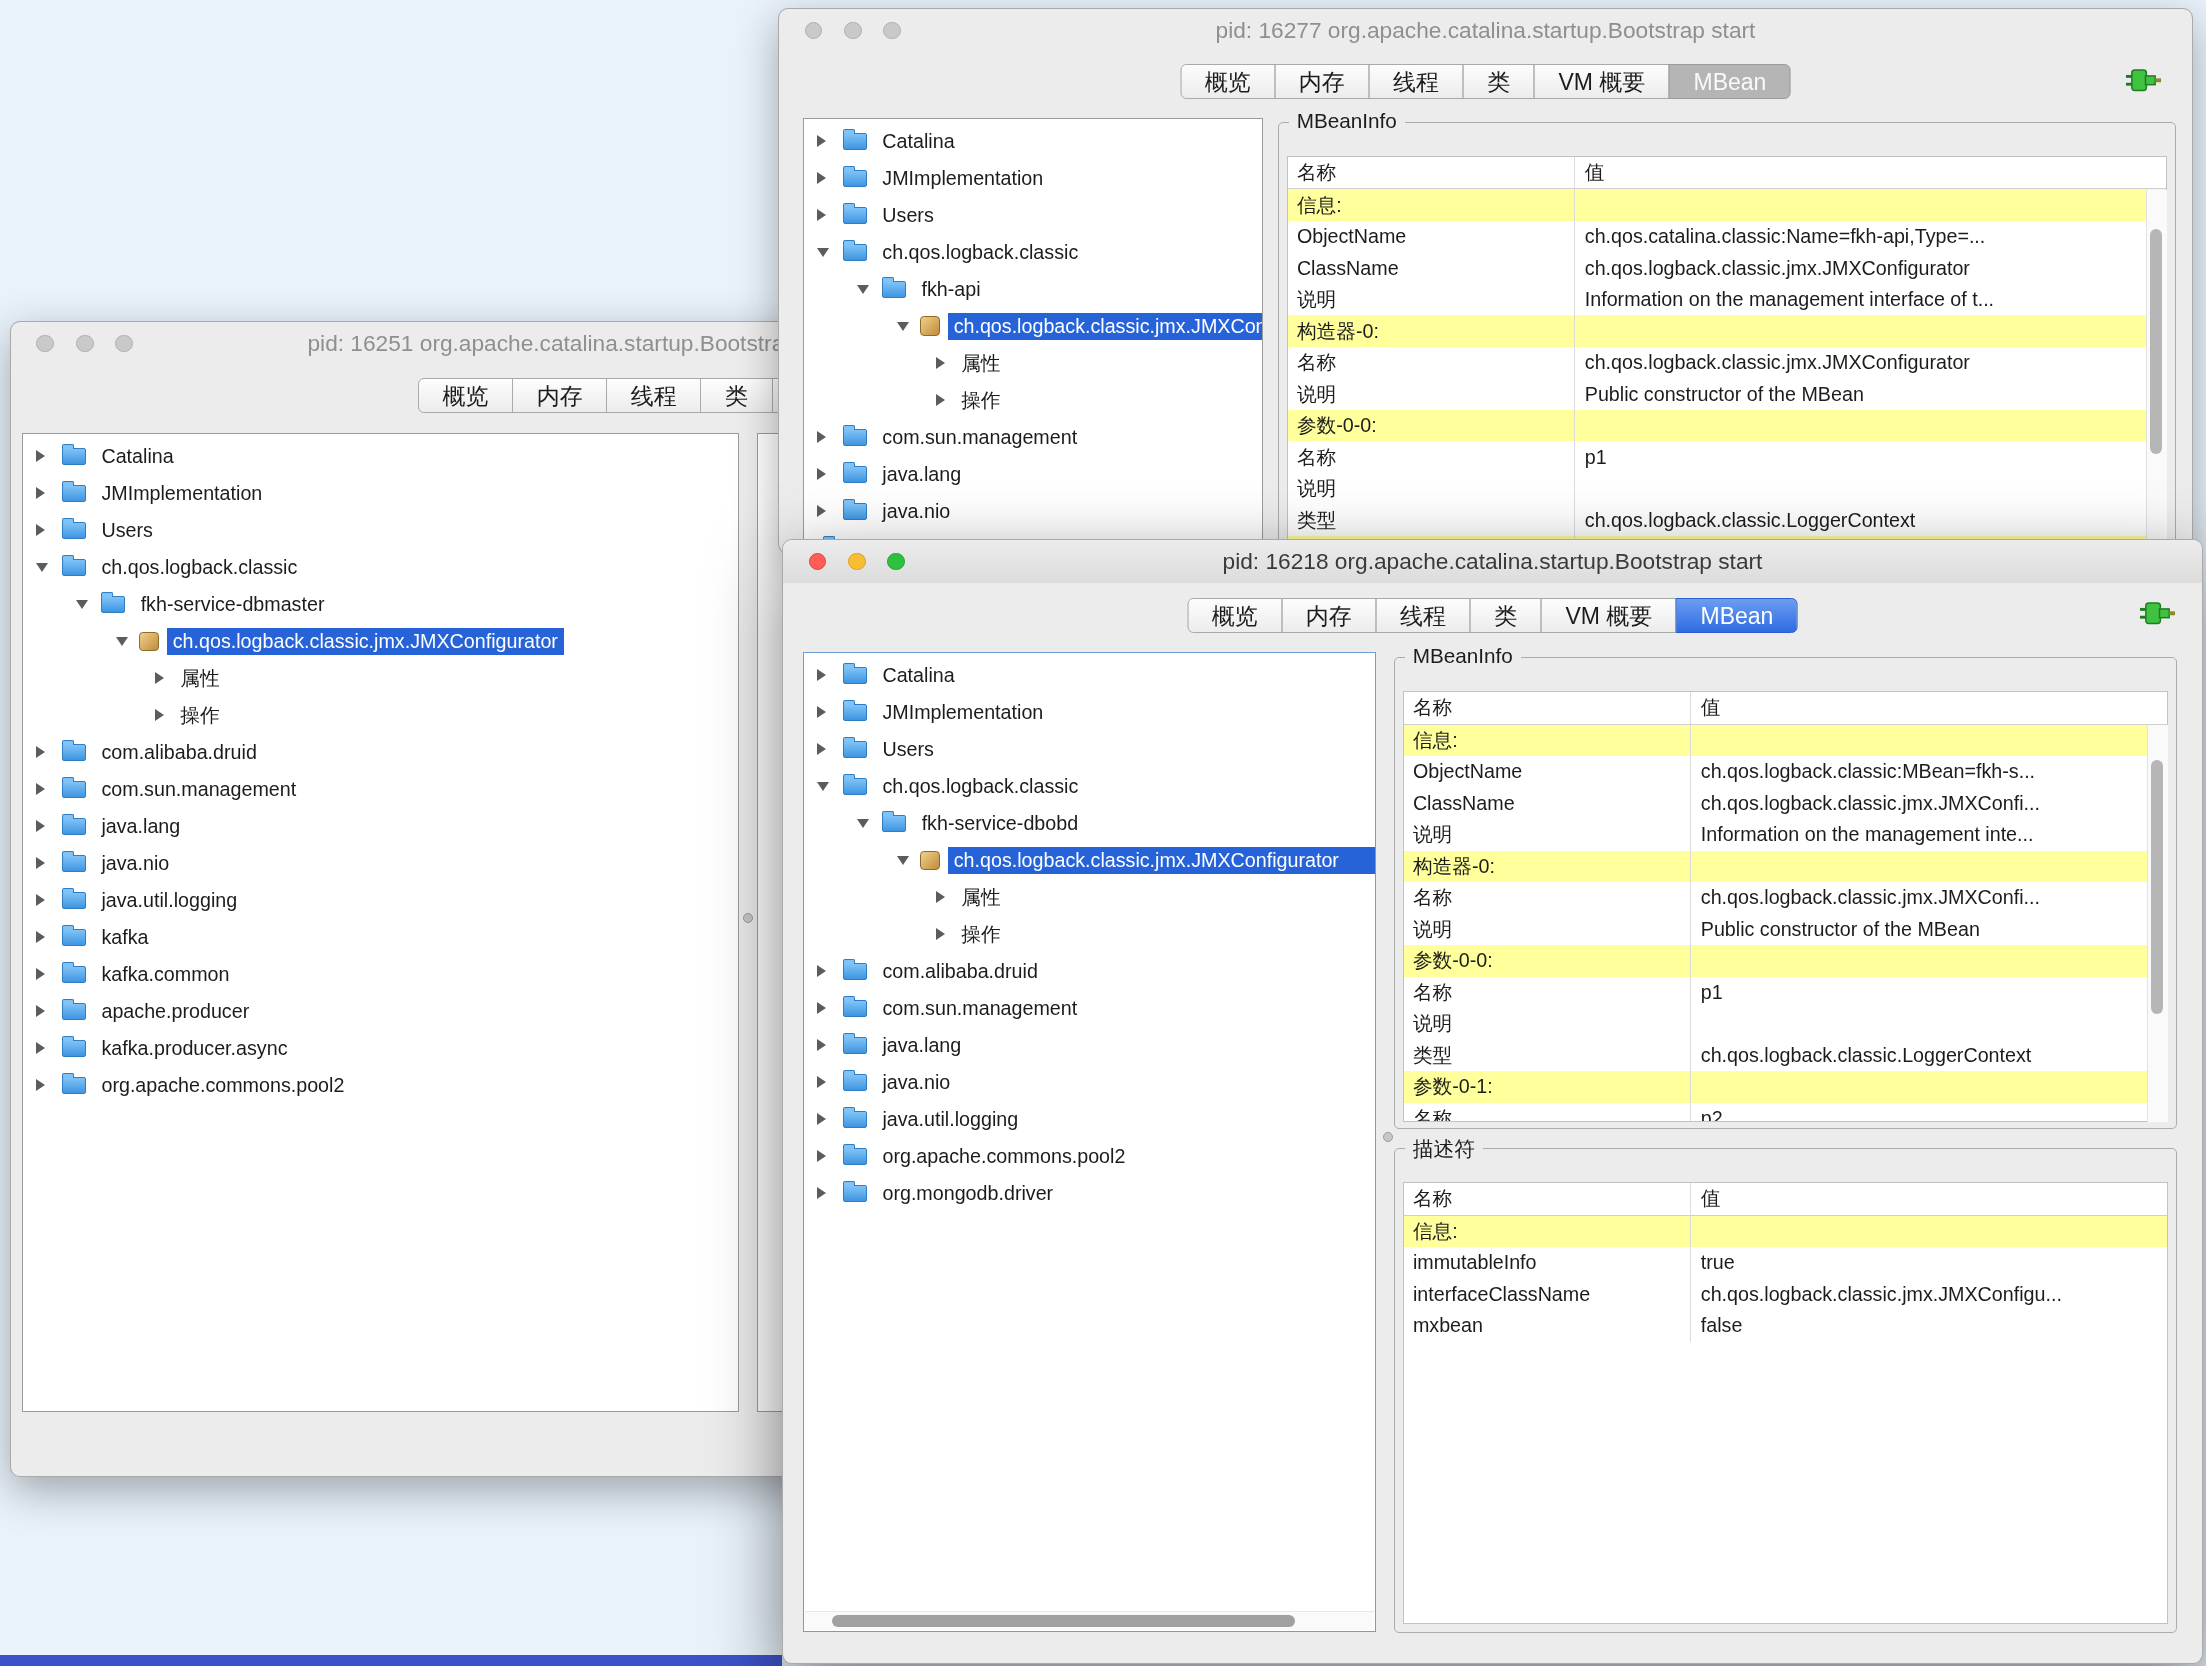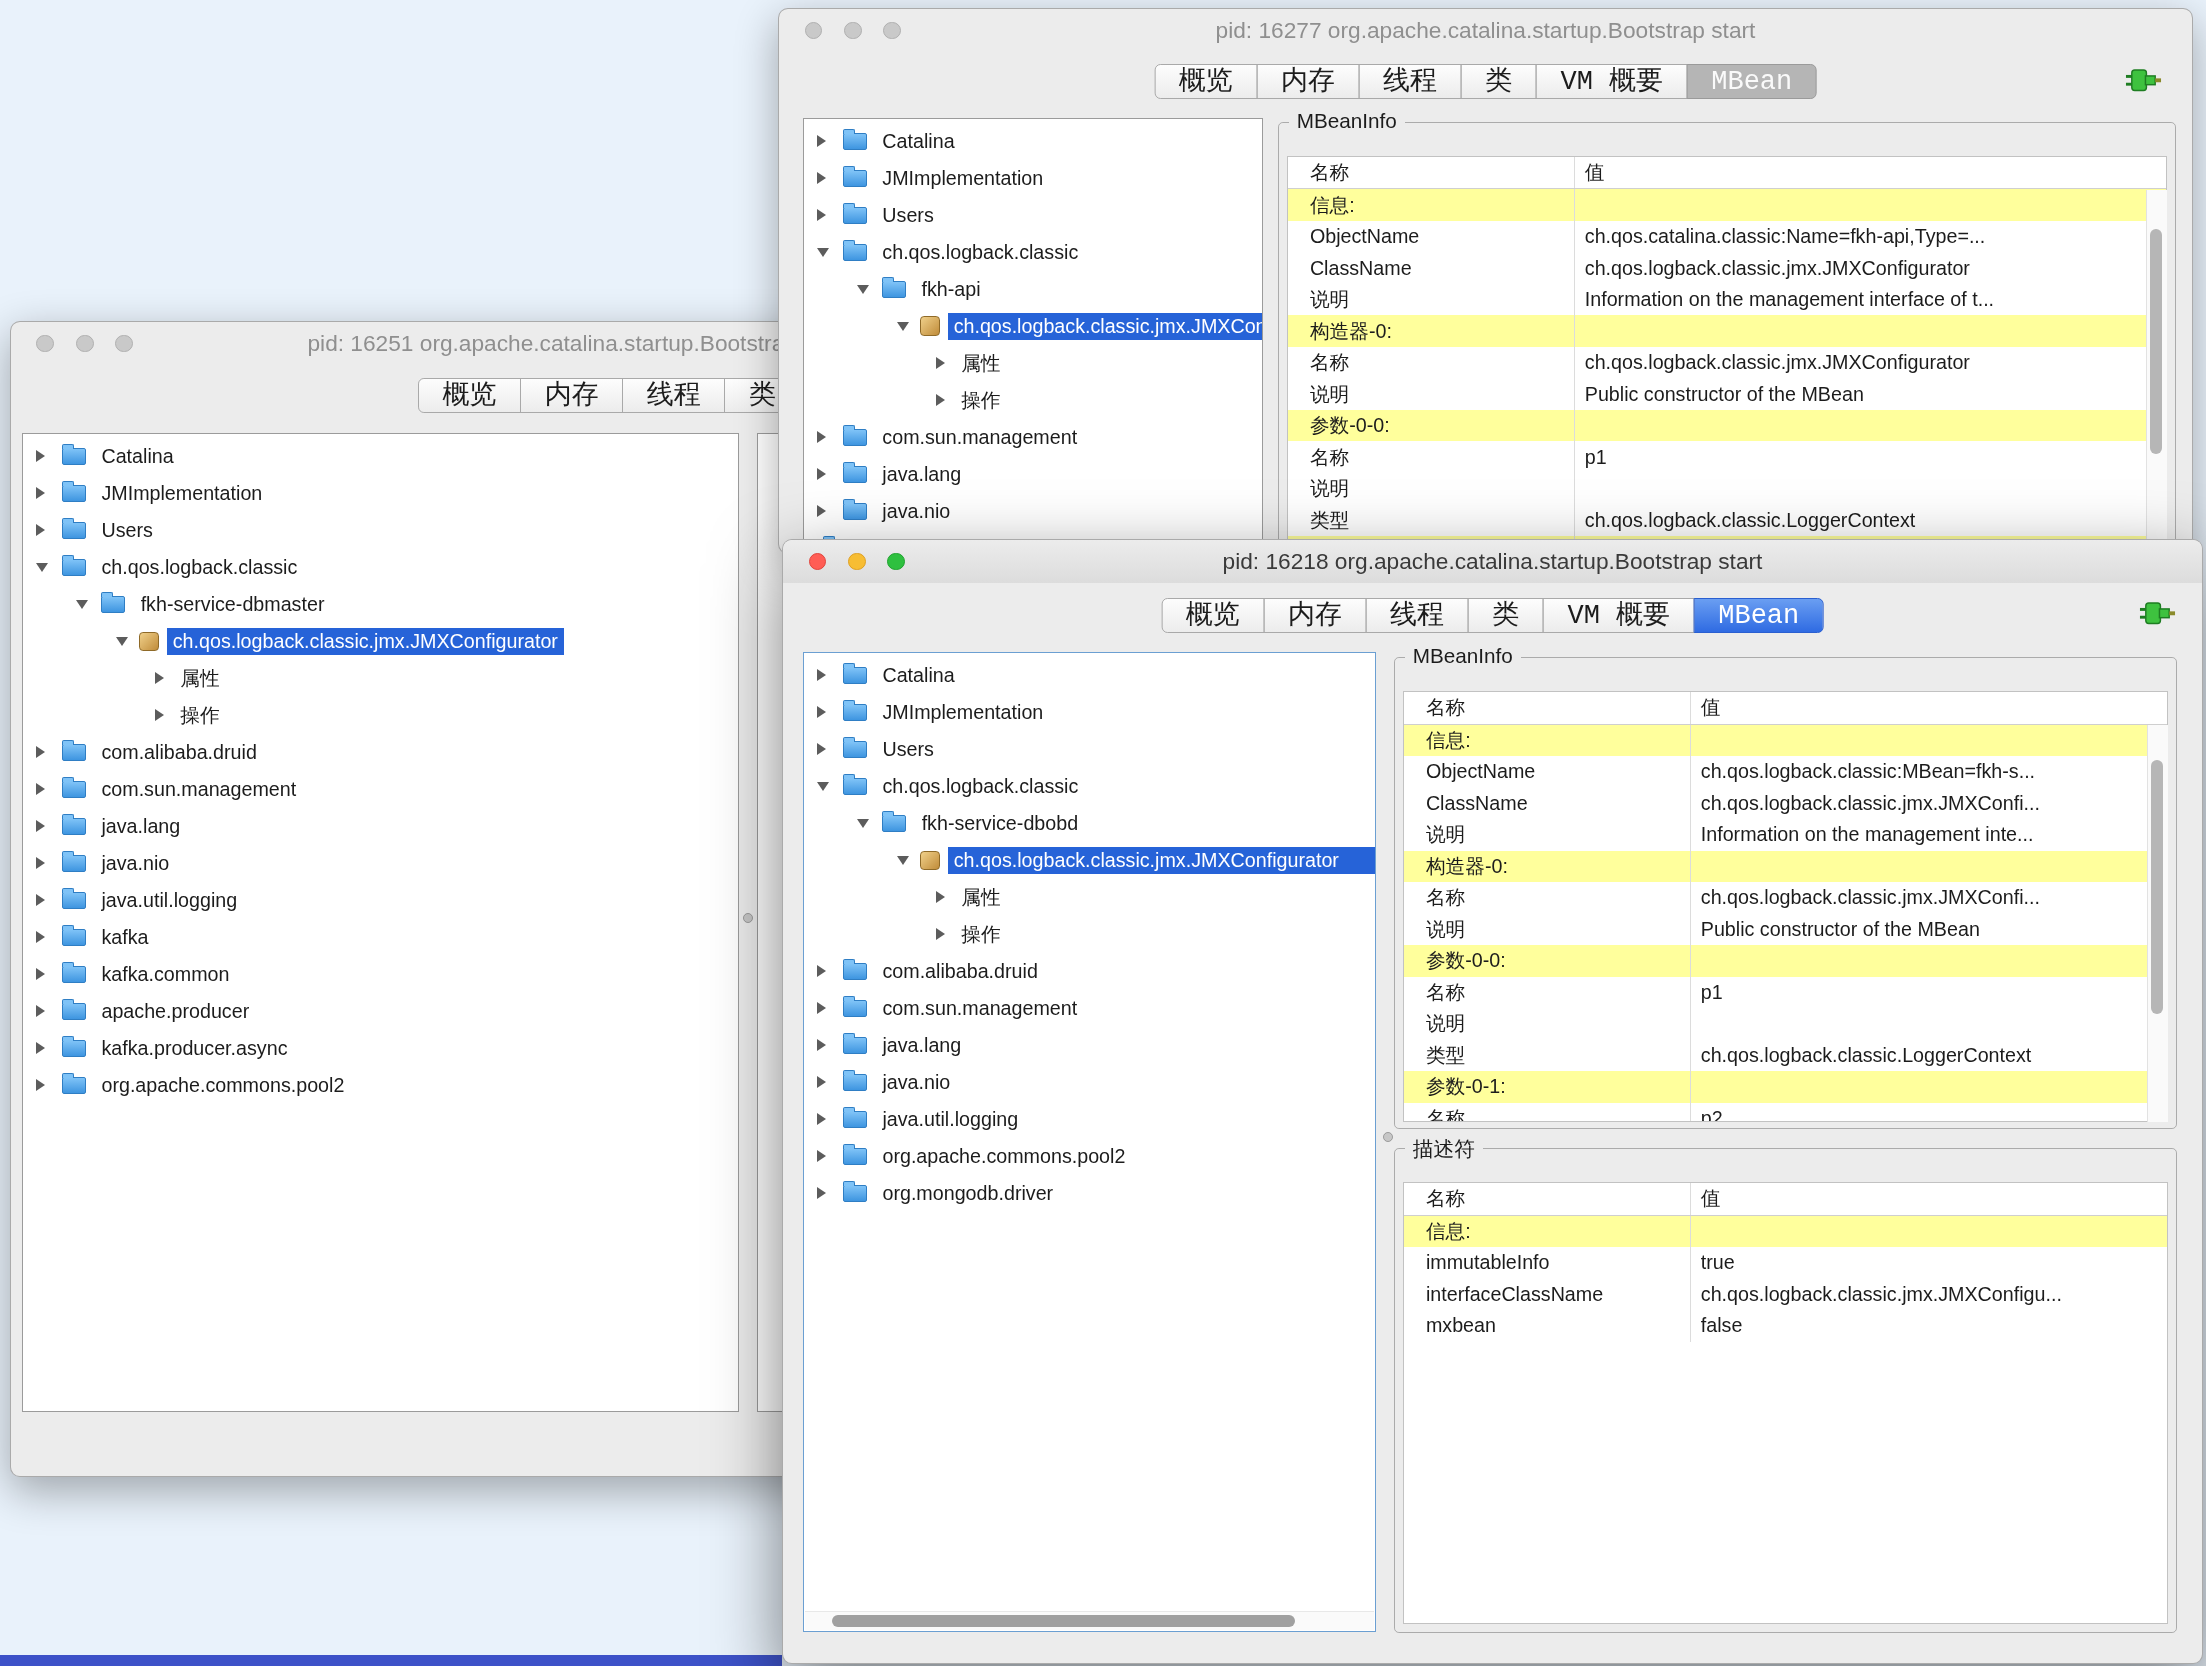--- a/index.html
+++ b/index.html
@@ -19,22 +19,22 @@
   #win3 .title{color:#3a3a3a;}
   .lights{position:absolute;left:25.6px;top:12.8px;display:flex;gap:21.7px;}
   .light{width:17.7px;height:17.7px;border-radius:50%;background:#c9c9c9;border:1px solid #b0b0b0;box-sizing:border-box;}
   #win3 .light.red{background:#ff5d55;border-color:#e0443c;}
   #win3 .light.yellow{background:#f7bd33;border-color:#dfa023;}
   #win3 .light.green{background:#2ec03f;border-color:#1fa32e;}
   .tabrow{position:absolute;display:flex;}
   #win1 .tabrow{left:407px;top:56px;}
   #win2 .tabrow{left:50%;transform:translateX(-50%);top:55px;}
   #win3 .tabrow{left:50%;transform:translateX(-50%);top:58px;}
-  .tab{height:35px;line-height:35px;padding:0 23.6px;font-size:27px;background:linear-gradient(#fdfdfd,#ececec);
-       border:1px solid #a9a9a9;margin-left:-1px;color:#1c1c1c;white-space:nowrap;box-sizing:border-box;font-family:Liberation Mono, monospace;}
+  .tab{height:35px;line-height:35px;padding:0 23.6px;font-size:23px;background:linear-gradient(#fdfdfd,#ececec);
+       border:1px solid #a9a9a9;margin-left:-1px;color:#1c1c1c;white-space:nowrap;box-sizing:border-box;}
   .tab:first-child{border-radius:5.9px 0 0 5.9px;margin-left:0;}
   .tab:last-child{border-radius:0 5.9px 5.9px 0;}
   .tab.sel-active{background:linear-gradient(#6a9ef2,#2f6be2);color:#fff;border-color:#2a5fd0;}
   .tab.sel-inactive{background:#b5b5b5;color:#fafafa;border-color:#9a9a9a;}
   .plug{position:absolute;}
   #win2 .plug{right:29.6px;top:57px;}
   #win3 .plug{right:25.6px;top:59px;}
   .treepanel{position:absolute;background:#fff;border:1px solid #9b9b9b;overflow:hidden;padding-top:3.9px;box-sizing:border-box;}
   #win1 .treepanel{left:10.8px;top:111px;width:717px;height:979px;}
   #win2 .treepanel{left:23.6px;top:109px;width:460px;height:428px;}
@@ -53,21 +53,21 @@
   .tlabel.sel{background:#2663d8;color:#fff;}
   .tlabel.fill{flex:1;white-space:nowrap;}
   .groupbox{position:absolute;border:1px solid #ababab;border-radius:4.9px;}
   .gb-label{position:absolute;top:-13.8px;left:9.9px;background:#ececec;padding:0 7.9px;font-size:20.7px;color:#1c1c1c;}
   .tbl{position:absolute;left:7.9px;right:7.9px;top:33px;background:#fff;border:1px solid #c2c2c2;overflow:hidden;}
   #win2 .tbl{height:512px;}
   #win3 .mbeanbox .tbl{bottom:5.9px;}
   #win3 .descbox .tbl{bottom:7.9px;}
   .tbl-header{display:flex;height:31.5px;align-items:center;border-bottom:1px solid #cfcfcf;font-size:19.7px;background:#fff;}
   .tbl-row{display:flex;height:31.5px;align-items:center;font-size:19.7px;}
-  .cell-name{width:286px;flex:none;padding-left:22px;overflow:hidden;white-space:nowrap;box-sizing:border-box;}
+  .cell-name{width:286px;flex:none;padding-left:9px;overflow:hidden;white-space:nowrap;box-sizing:border-box;}
   .cell-value{flex:1;height:100%;display:flex;align-items:center;padding-left:9.9px;border-left:1px solid #dcdcdc;
               overflow:hidden;white-space:nowrap;box-sizing:border-box;}
   .section-row{background:#ffff9c;}
   .vscroll{position:absolute;width:19.7px;right:0;top:32.5px;bottom:0;background:#fafafa;border-left:1px solid #e2e2e2;}
   .vthumb{position:absolute;left:3px;width:11.8px;border-radius:5.9px;background:#b6b6b6;}
   #win2 .vthumb{top:39px;height:225px;}
   #win3 .vthumb{top:35px;height:254px;}
   .hscroll{position:absolute;left:1px;right:1px;bottom:1px;height:17.7px;background:#fafafa;border-top:1px solid #e8e8e8;}
   .hthumb{position:absolute;top:3px;left:27.6px;width:463px;height:11.8px;border-radius:5.9px;background:#a0a0a0;}
   .splitdot{position:absolute;width:9.9px;height:9.9px;border-radius:50%;background:#c7c7c7;border:1px solid #9a9a9a;box-sizing:border-box;}

